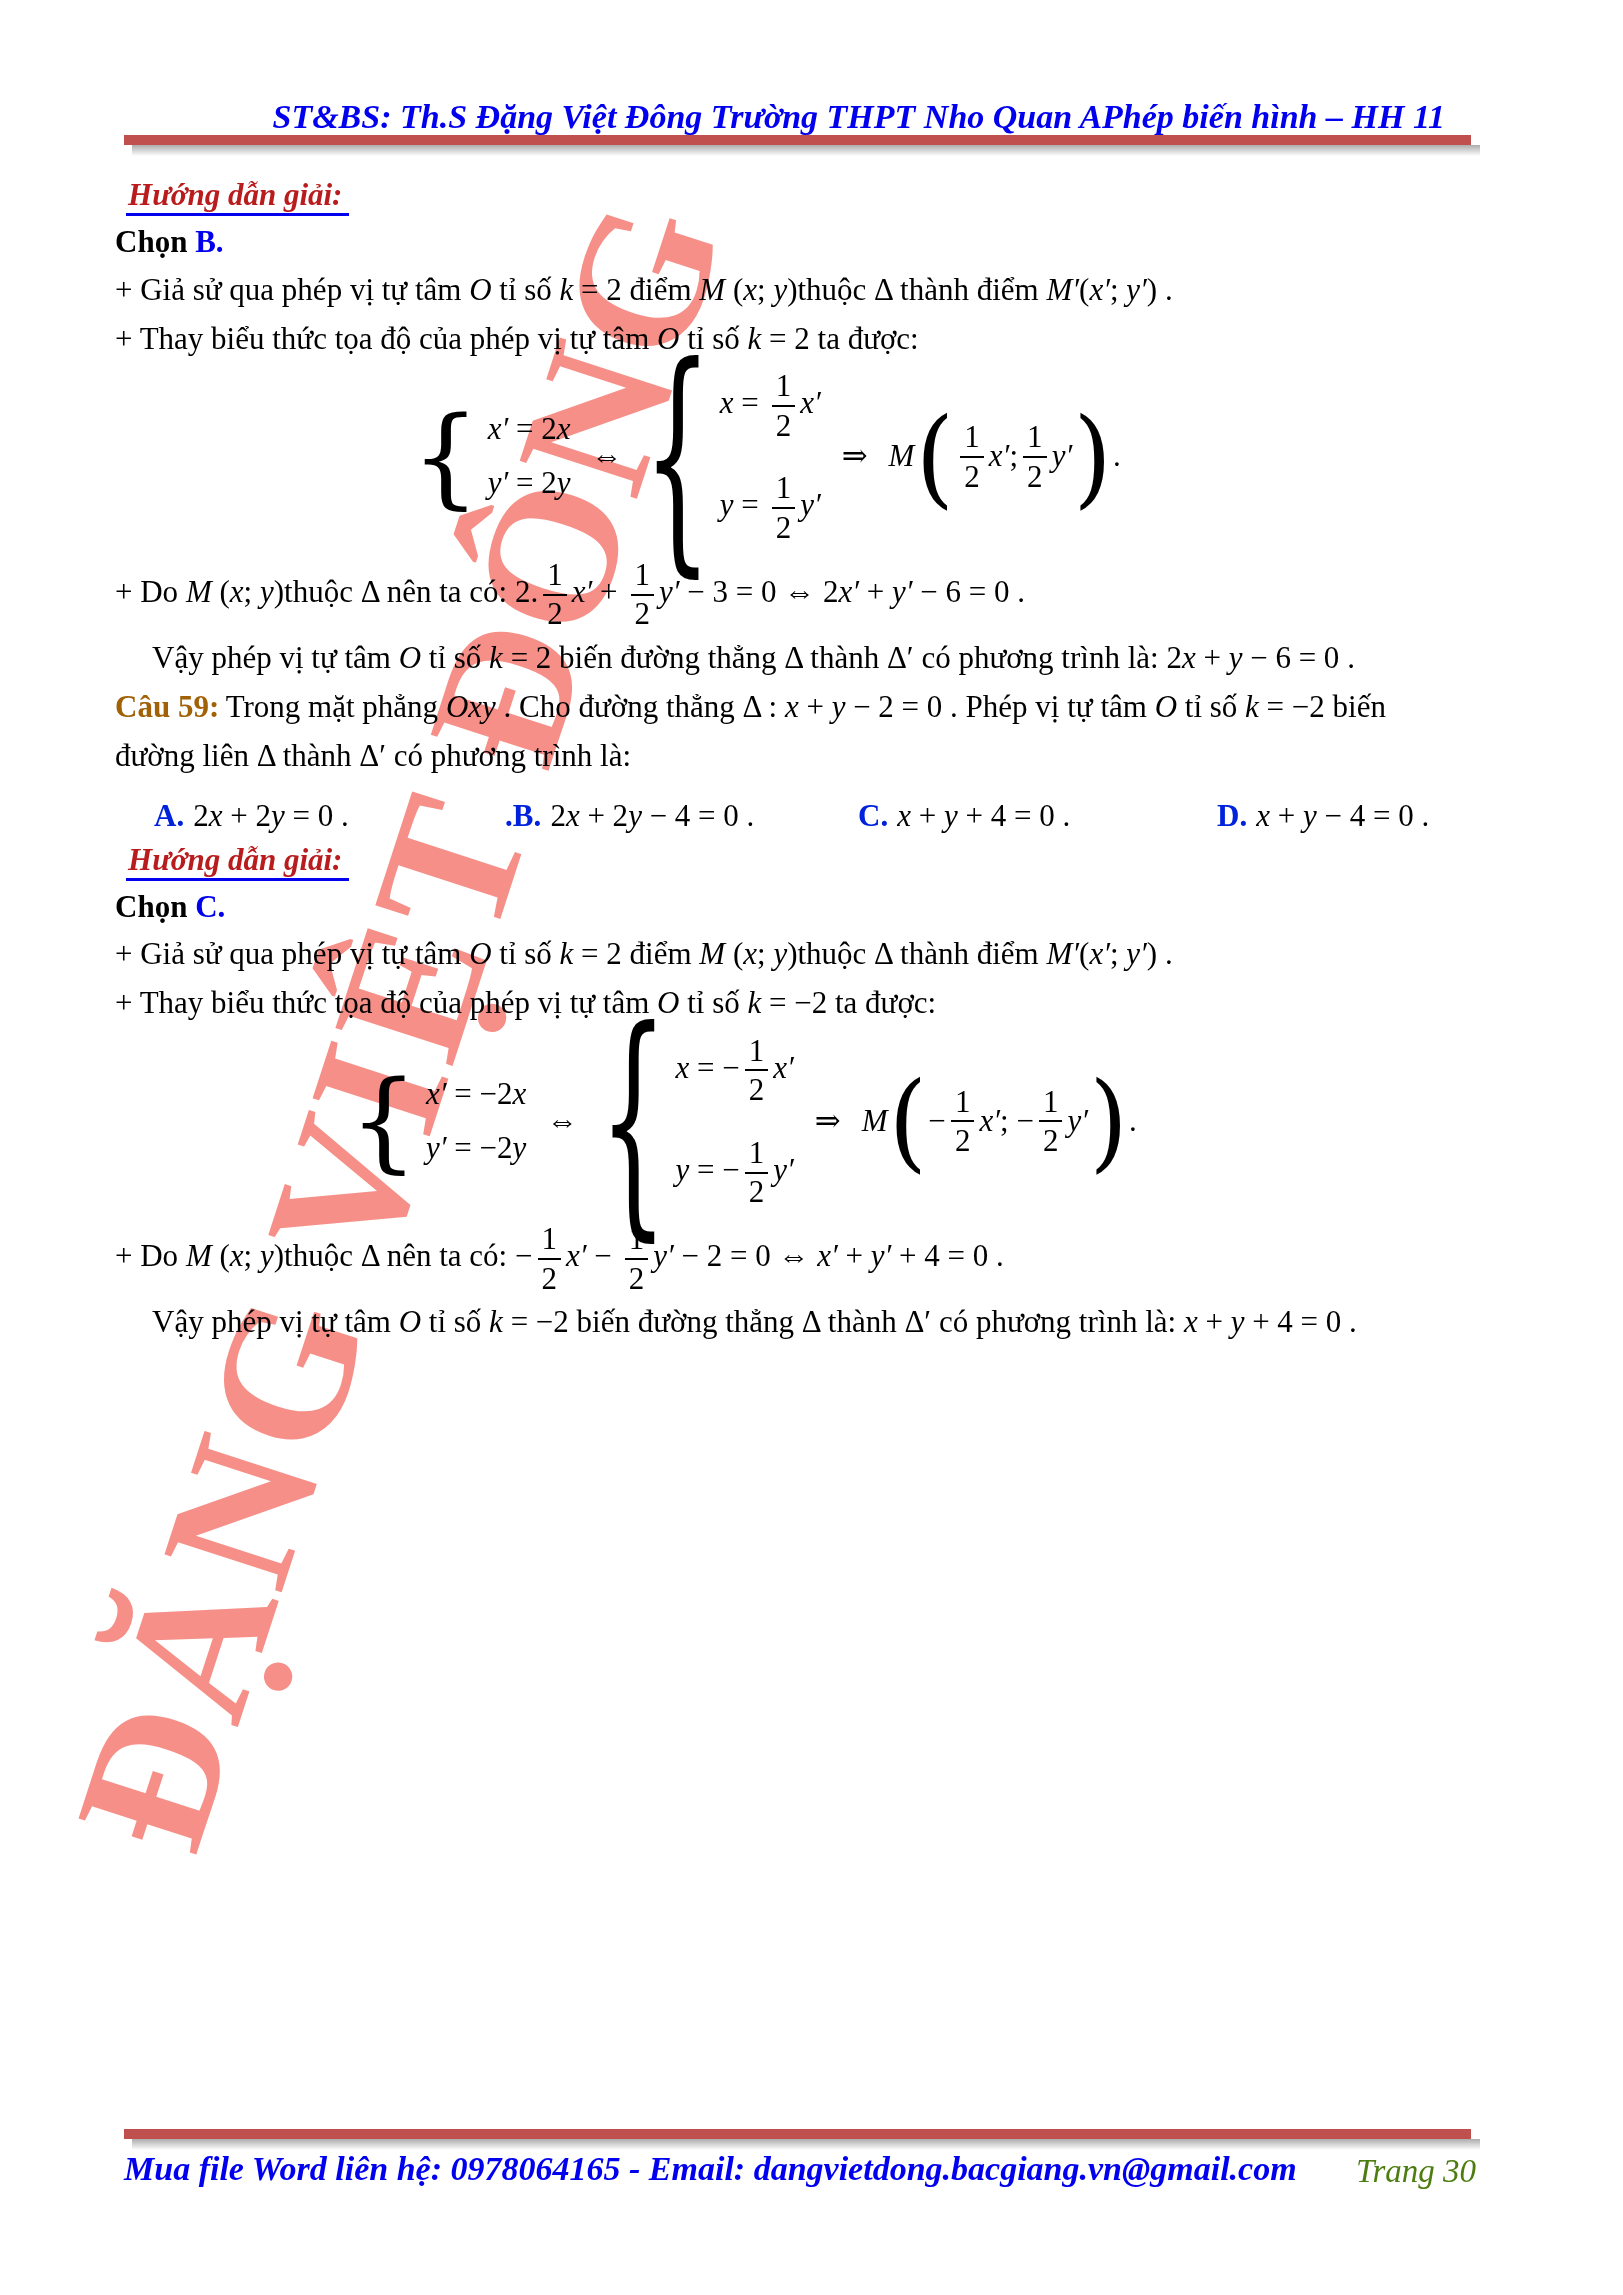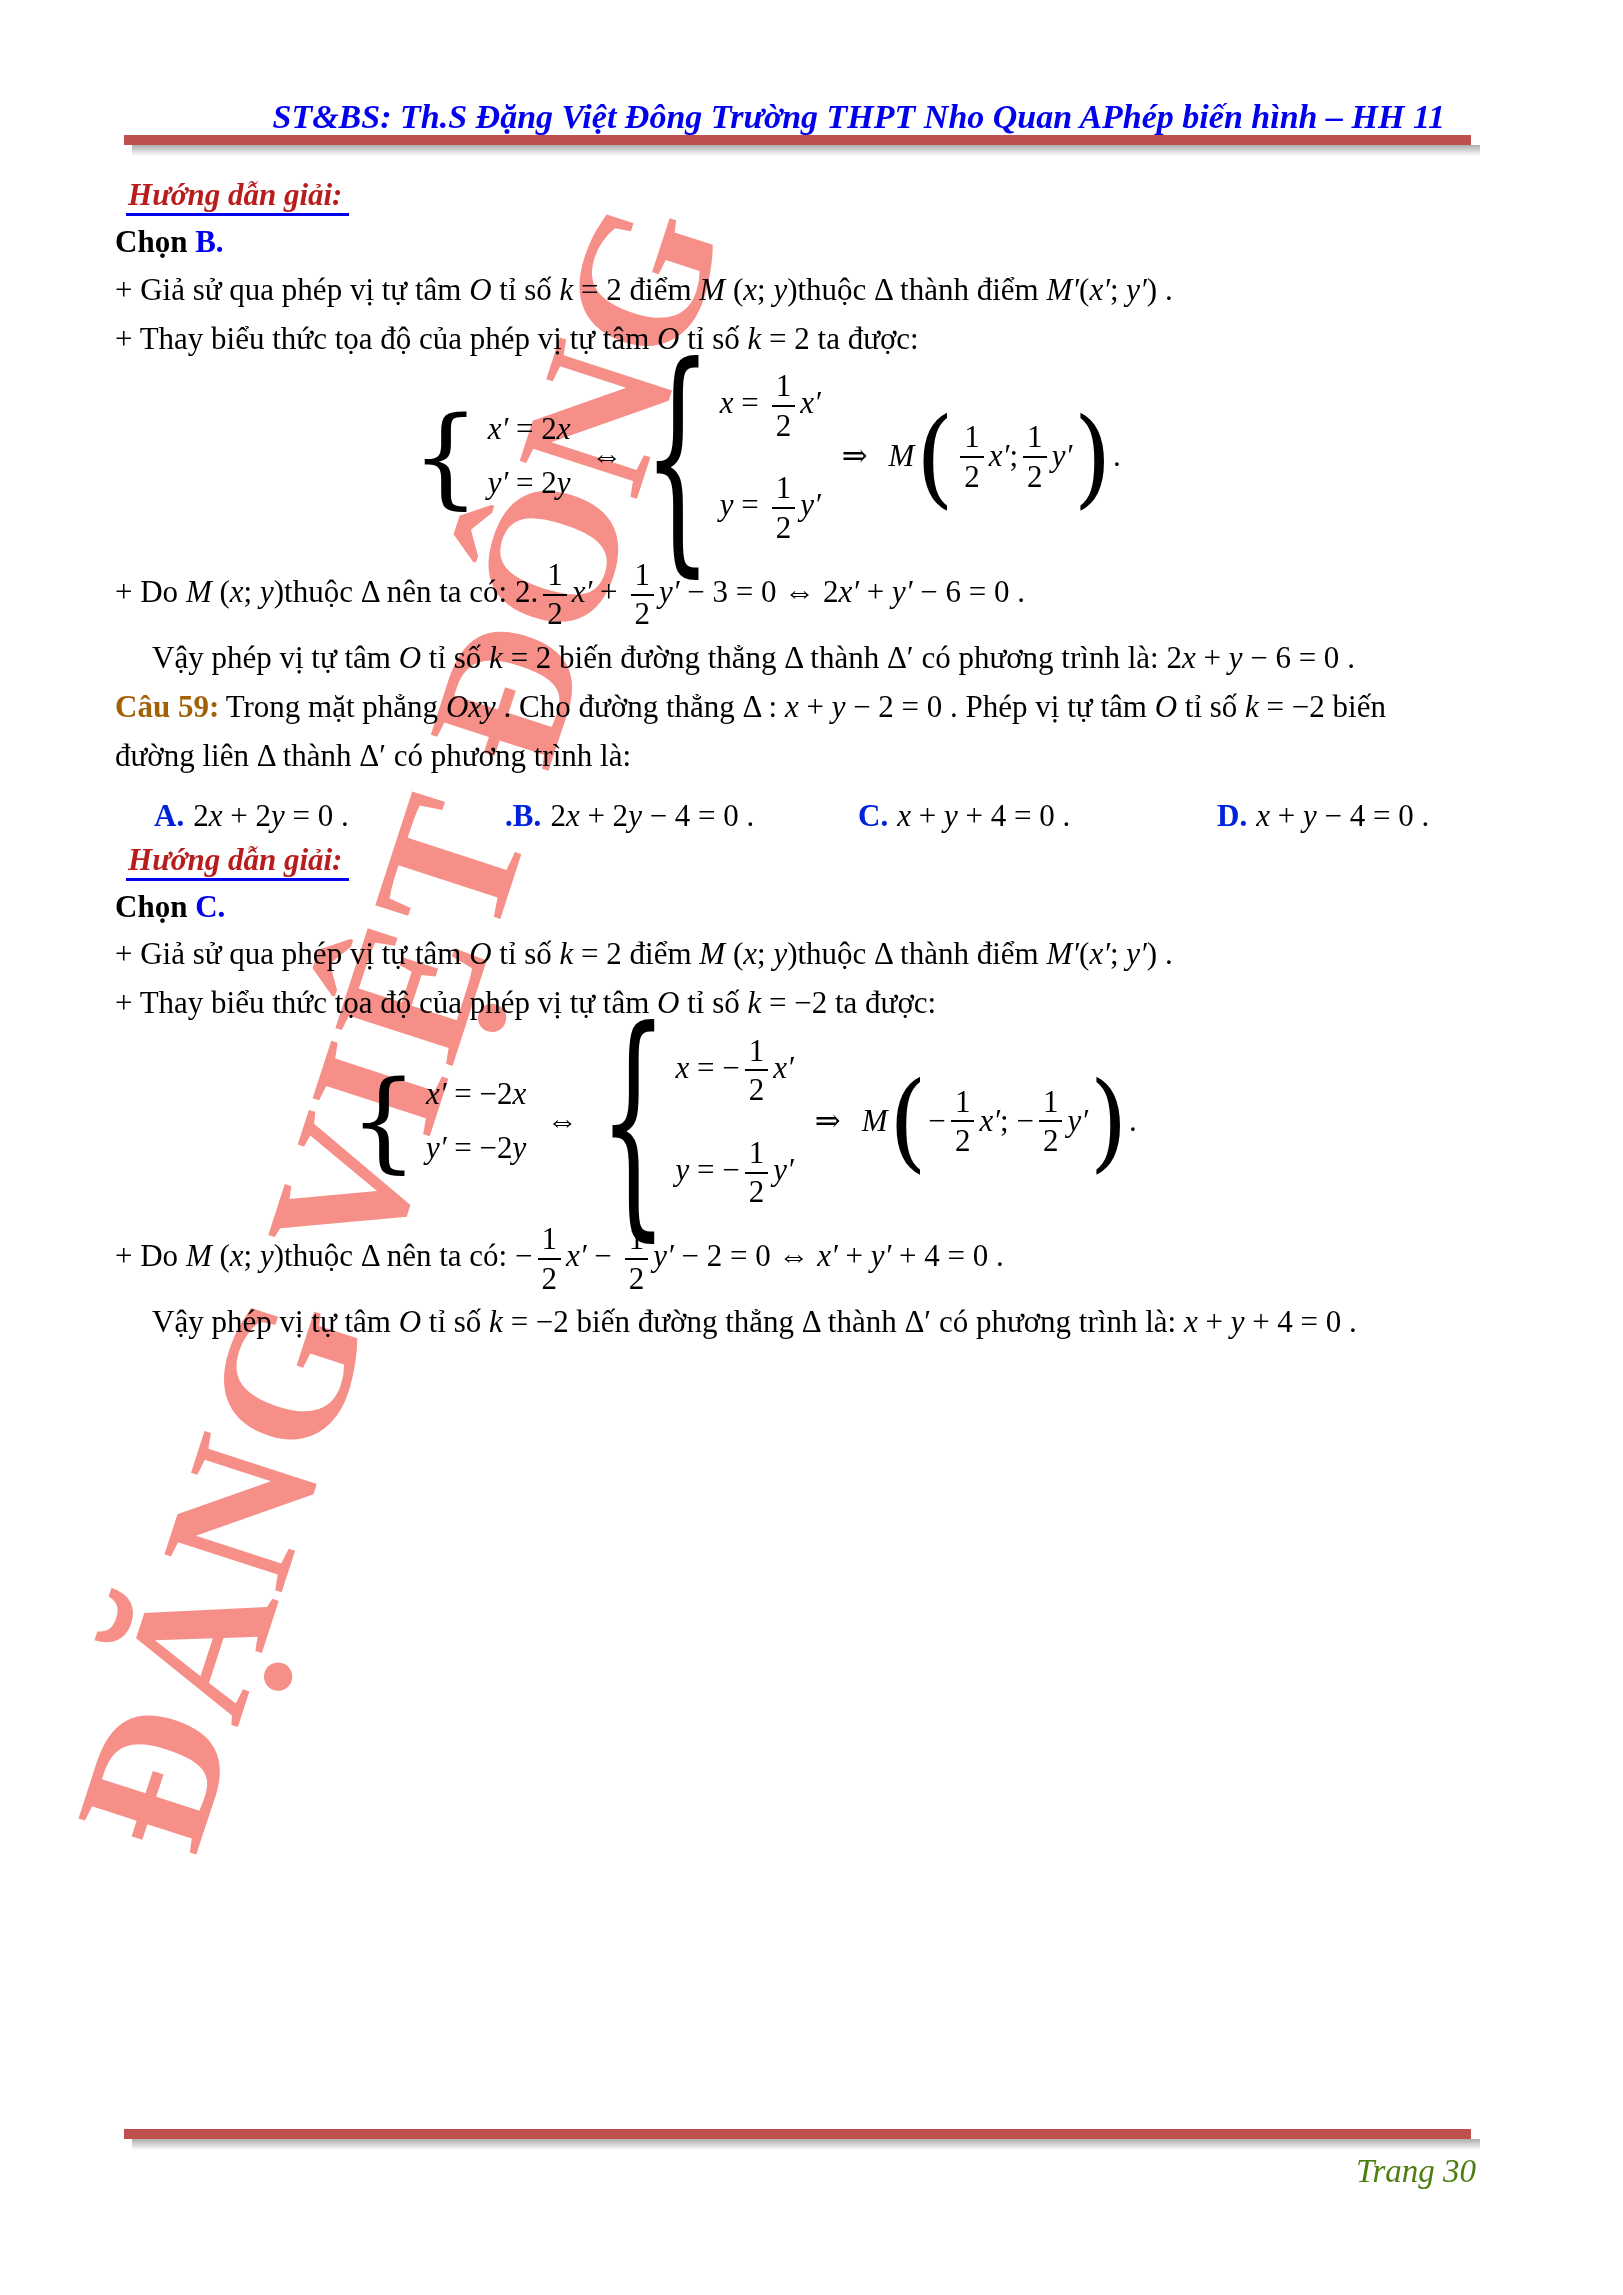--- a/index.html
+++ b/index.html
@@ -181,16 +181,17 @@
           <span class="plain"> .</span>
         </span>
     </div>
 
     <p class="line"><span class="plain">+ Do </span><span class="math"><i>M</i> (<i>x</i>; <i>y</i>)</span><span class="plain">thuộc </span><span class="math">Δ</span><span class="plain"> nên ta có: </span><span class="math">−</span><span class="frac"><span class="fnum">1</span><span class="fden">2</span></span><span class="math"><i>x′</i> − </span><span class="frac"><span class="fnum">1</span><span class="fden">2</span></span><span class="math"><i>y′</i> − 2 = 0 ⇔ <i>x′</i> + <i>y′</i> + 4 = 0</span><span class="plain"> .</span></p>
     <p class="line indented"><span class="plain">Vậy phép vị tự tâm </span><span class="math"><i>O</i></span><span class="plain"> tỉ số </span><span class="math"><i>k</i> = −2</span><span class="plain"> biến đường thẳng </span><span class="math">Δ</span><span class="plain"> thành </span><span class="math">Δ′</span><span class="plain"> có phương trình là: </span><span class="math"><i>x</i> + <i>y</i> + 4 = 0</span><span class="plain"> .</span></p>
 
   </div>
 
   <div class="redbar ftr-bar"></div>
+  <div class="ftr-l1">Mua file Word liên hệ: 0978064165 - Email: dangvietdong.bacgiang.vn@gmail.com</div>
   <div class="ftr-page">Trang 30</div>
 
 </div>
 
 
 </body></html>

